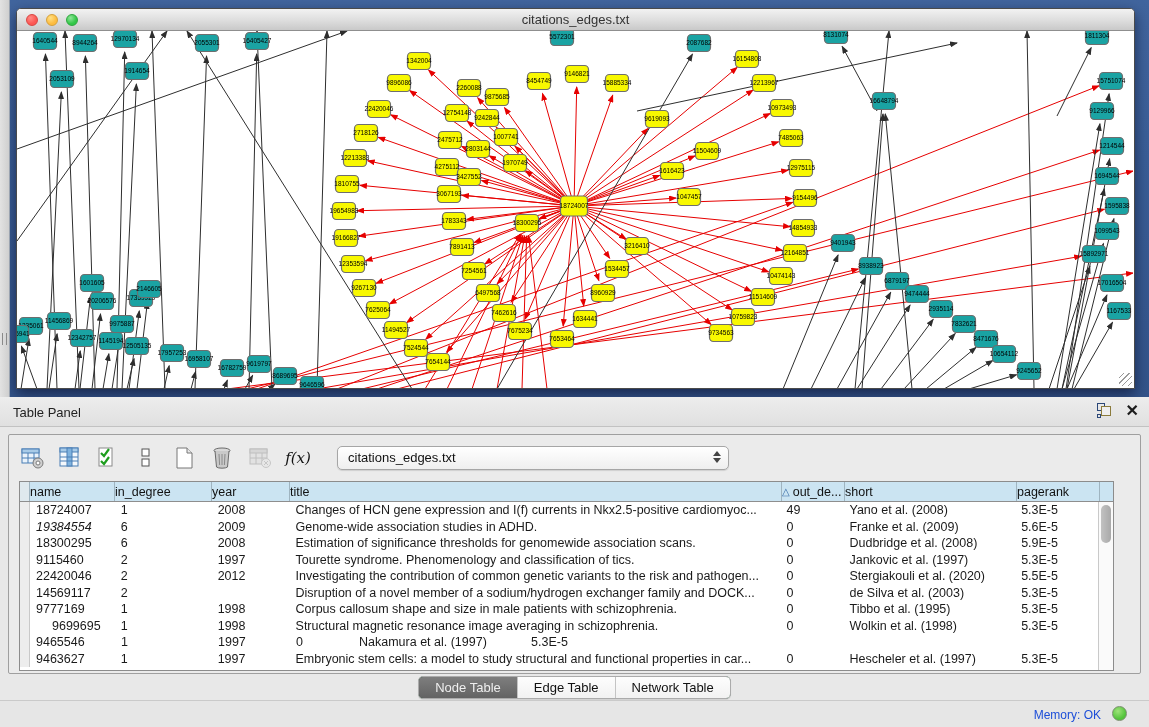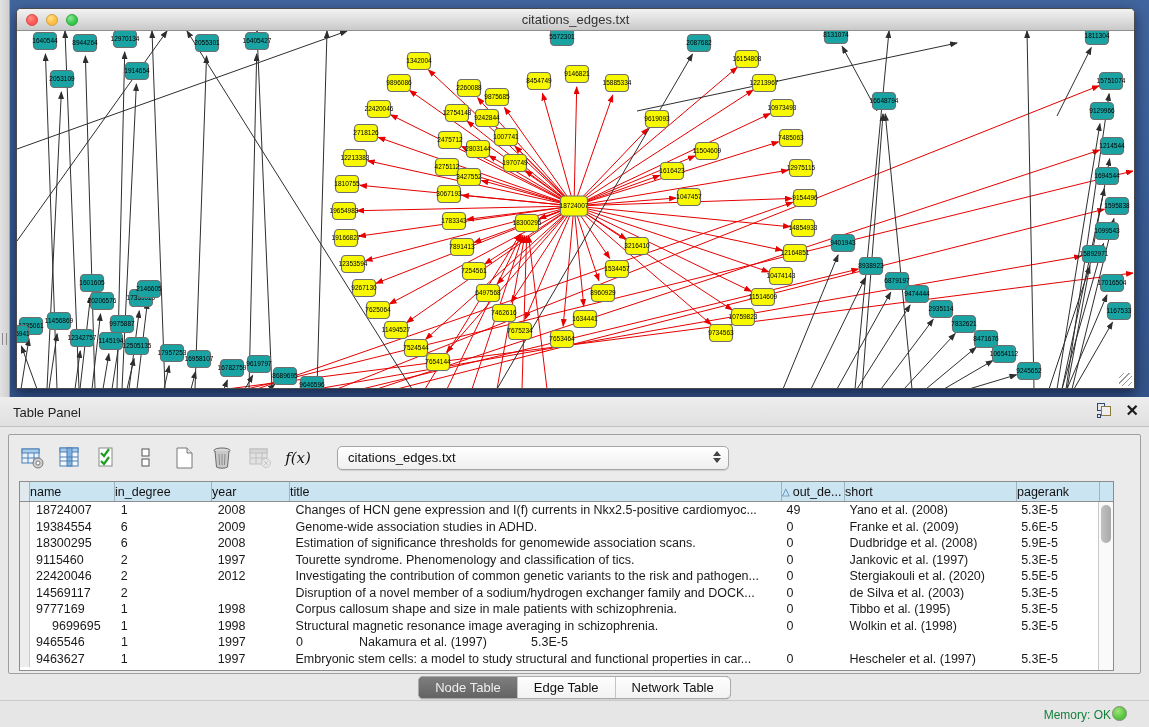--- a/index.html
+++ b/index.html
@@ -81,21 +81,21 @@
   .tabs { position:absolute; left:0; top:279px; width:1149px; display:flex; justify-content:center; }
   .seg { display:flex; height:23px; border:1px solid #ABABAB; border-radius:5px; overflow:hidden;
     background:#14532d; box-shadow:0 1px 1px rgba(0,0,0,.1); }
   .seg .tab { padding:0 16px; font-size:13px; color:#111; line-height:21px;
     border-right:1px solid #C4C4C4; background:linear-gradient(180deg,#FDFDFD,#F2F2F2); }
   .seg .tab:last-child { border-right:none; }
   .seg .tab.active { background:linear-gradient(180deg,#7E7E7E,#636363); color:#EFEFEF; }
 
   .statusbar { position:absolute; left:0; top:303px; width:1149px; height:27px;
     background:#E6E6E6; border-top:1px solid #CACACA; }
-  .mem { position:absolute; right:38px; top:7px; font-size:12px; color:#15803d; }
+  .mem { position:absolute; right:48px; top:7px; font-size:12px; color:#1d4ed8; }
   .mem-dot { position:absolute; right:22px; top:5px; width:15px; height:15px; border-radius:50%;
     background:radial-gradient(circle at 38% 32%, #9FE37A, #53C43B 65%); border:1px solid #7A8F6E; }
 </style>
 </head>
 <body>
 
 <div class="desktop">
   <div class="net-window">
     <div class="titlebar">
       <div class="lights">
@@ -575,21 +575,21 @@
             <div class="tcell" style="width: 85px;">18724007</div>
             <div class="tcell" style="width: 97px;">1</div>
             <div class="tcell" style="width: 78px;">2008</div>
             <div class="tcell" style="width: 492px;">Changes of HCN gene expression and I(f) currents in Nkx2.5-positive cardiomyoc...</div>
             <div class="tcell" style="width: 63px;">49</div>
             <div class="tcell" style="width: 172px;">Yano et al. (2008)</div>
             <div class="tcell" style="width: 83px;">5.3E-5</div>
           </div>
           <div class="trow">
             <div class="gutter-c"></div>
-            <div class="tcell" style="width: 85px;">19384554</div>
+            <div class="tcell" style="width: 85px; font-style: italic;">19384554</div>
             <div class="tcell" style="width: 97px;">6</div>
             <div class="tcell" style="width: 78px;">2009</div>
             <div class="tcell" style="width: 492px;">Genome-wide association studies in ADHD.</div>
             <div class="tcell" style="width: 63px;">0</div>
             <div class="tcell" style="width: 172px;">Franke et al. (2009)</div>
             <div class="tcell" style="width: 83px;">5.6E-5</div>
           </div>
           <div class="trow">
             <div class="gutter-c"></div>
             <div class="tcell" style="width: 85px;">18300295</div>

